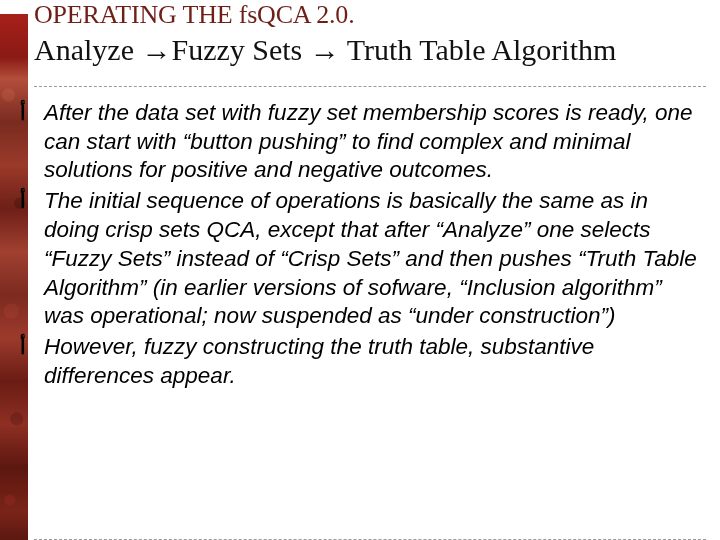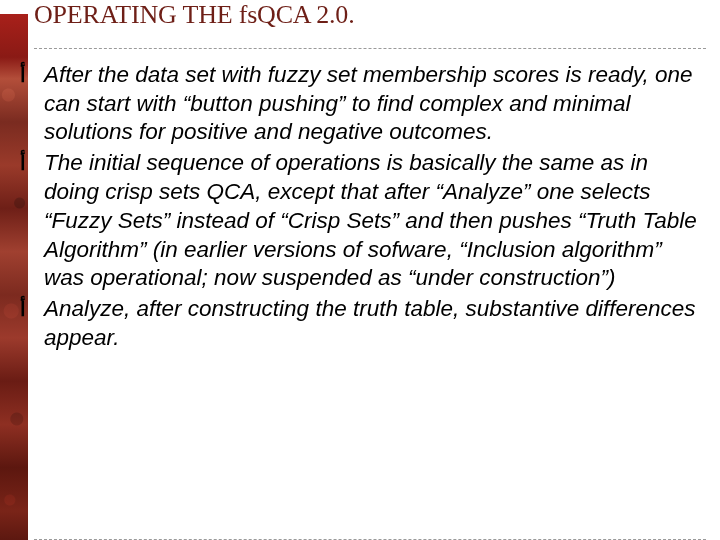--- a/index.html
+++ b/index.html
@@ -100,33 +100,34 @@
   }
 </style>
 </head>
 <body>
 
 <div class="slide">
   <div class="left-band"></div>
   <div class="content">
 
     <div class="title-cut">OPERATING THE fsQCA 2.0.</div>
+    <div class="title-main">Analyze →Fuzzy Sets → Truth Table Algorithm</div>
 
     <hr class="divider">
 
     <div class="body">
       <div class="bullet-row">
         <div class="bullet-mark">أ</div>
         <div class="bullet-text">After the data set with fuzzy set membership scores is ready, one can start with “button pushing” to find complex and minimal solutions  for positive and negative outcomes.</div>
       </div>
       <div class="bullet-row">
         <div class="bullet-mark">أ</div>
         <div class="bullet-text">The initial sequence of operations is basically the same as in doing crisp sets QCA, except that after “Analyze” one selects “Fuzzy Sets” instead of “Crisp Sets” and then pushes “Truth Table Algorithm” (in earlier versions of sofware, “Inclusion algorithm” was operational; now suspended as “under construction”)</div>
       </div>
       <div class="bullet-row">
         <div class="bullet-mark">أ</div>
-        <div class="bullet-text">Analyze, after constructing the truth table, substantive differences appear.</div>
+        <div class="bullet-text">However, fuzzy constructing the truth table, substantive differences appear.</div>
       </div>
     </div>
 
     <hr class="bottom-divider">
   </div>
 </div>
 
 </body></html>

